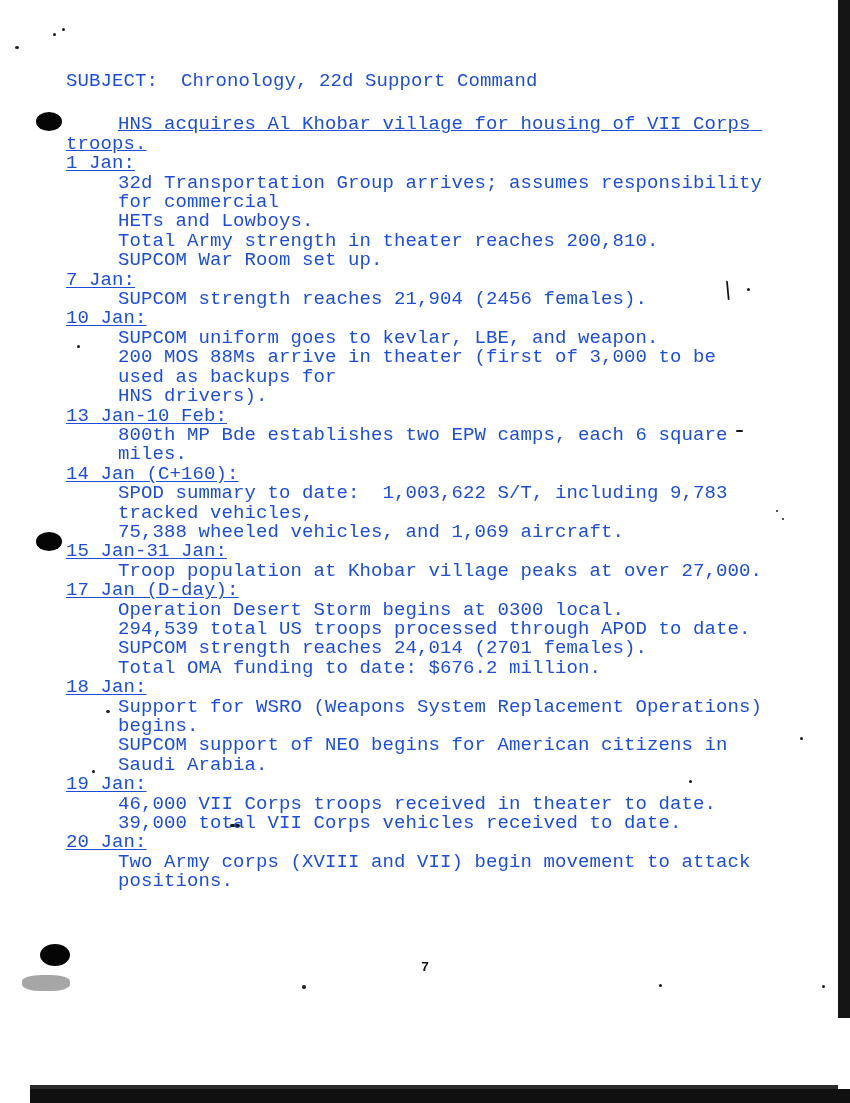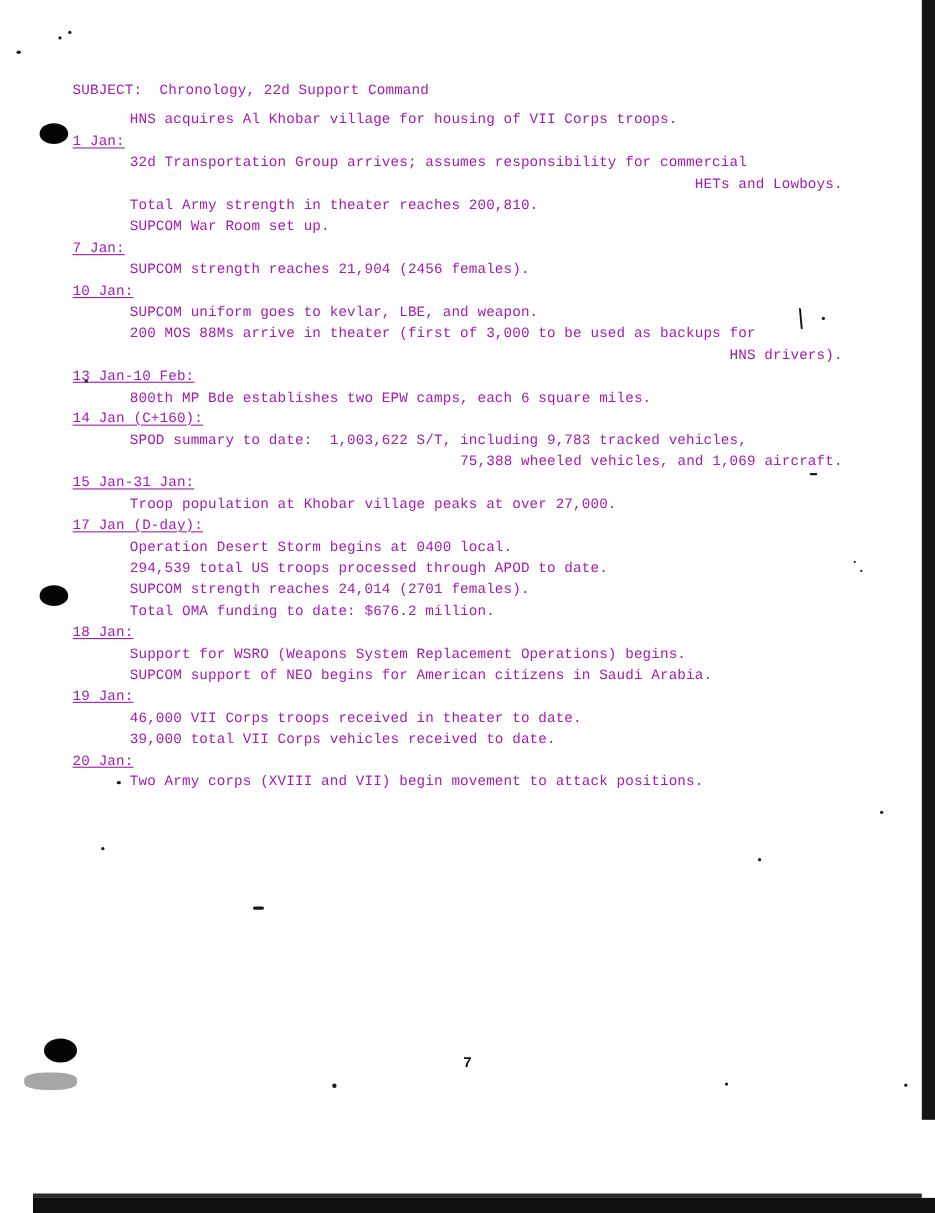--- a/index.html
+++ b/index.html
@@ -50,33 +50,34 @@
     width: 26px;
     height: 19px;
     background: #050505;
     border-radius: 50%;
   }
   .content {
     position: absolute;
     left: 66px;
     top: 72px;
     width: 700px;
-    color: #a21caf;
-    font-size: 13px;
+    color: #1d4ed8;
+    font-size: 19px;
     line-height: 19.4px;
     letter-spacing: 0.1px;
   }
   .subject {
     margin: 0 0 0 0;
     white-space: pre;
   }
   .lead {
-    margin: 8px 0 0 0;
+    margin: 24px 0 0 0;
     text-indent: 52px;
     white-space: pre-wrap;
+    text-decoration: underline;
   }
   .entry {
     margin-top: 0;
   }
   .entry-date {
     margin: 0;
     text-decoration: underline;
     text-underline-offset: 2px;
     white-space: pre;
   }
@@ -85,21 +86,20 @@
   }
   .entry-line {
     margin: 0;
     padding-left: 52px;
     text-indent: 0;
     white-space: pre-wrap;
   }
   .entry-line.wrap {
     padding-left: 0;
     text-indent: 52px;
-    text-align: right;
   }
   .page-number {
     position: absolute;
     left: 0;
     right: 0;
     top: 960px;
     text-align: center;
     font-size: 13.5px;
     font-weight: bold;
     font-family: "Liberation Mono", "DejaVu Sans Mono", monospace;
@@ -190,21 +190,21 @@
           <p class="entry-date">14 Jan<span class="suffix"> (C+160):</span></p>
           <p class="entry-line">SPOD summary to date:  1,003,622 S/T, including 9,783 tracked vehicles,</p>
           <p class="entry-line wrap">75,388 wheeled vehicles, and 1,069 aircraft.</p>
         </div>
         <div class="entry">
           <p class="entry-date">15 Jan-31 Jan:</p>
           <p class="entry-line">Troop population at Khobar village peaks at over 27,000.</p>
         </div>
         <div class="entry">
           <p class="entry-date">17 Jan<span class="suffix"> (D-day):</span></p>
-          <p class="entry-line">Operation Desert Storm begins at 0400 local.</p>
+          <p class="entry-line">Operation Desert Storm begins at 0300 local.</p>
           <p class="entry-line">294,539 total US troops processed through APOD to date.</p>
           <p class="entry-line">SUPCOM strength reaches 24,014 (2701 females).</p>
           <p class="entry-line">Total OMA funding to date: $676.2 million.</p>
         </div>
         <div class="entry">
           <p class="entry-date">18 Jan:</p>
           <p class="entry-line">Support for WSRO (Weapons System Replacement Operations) begins.</p>
           <p class="entry-line">SUPCOM support of NEO begins for American citizens in Saudi Arabia.</p>
         </div>
         <div class="entry">

